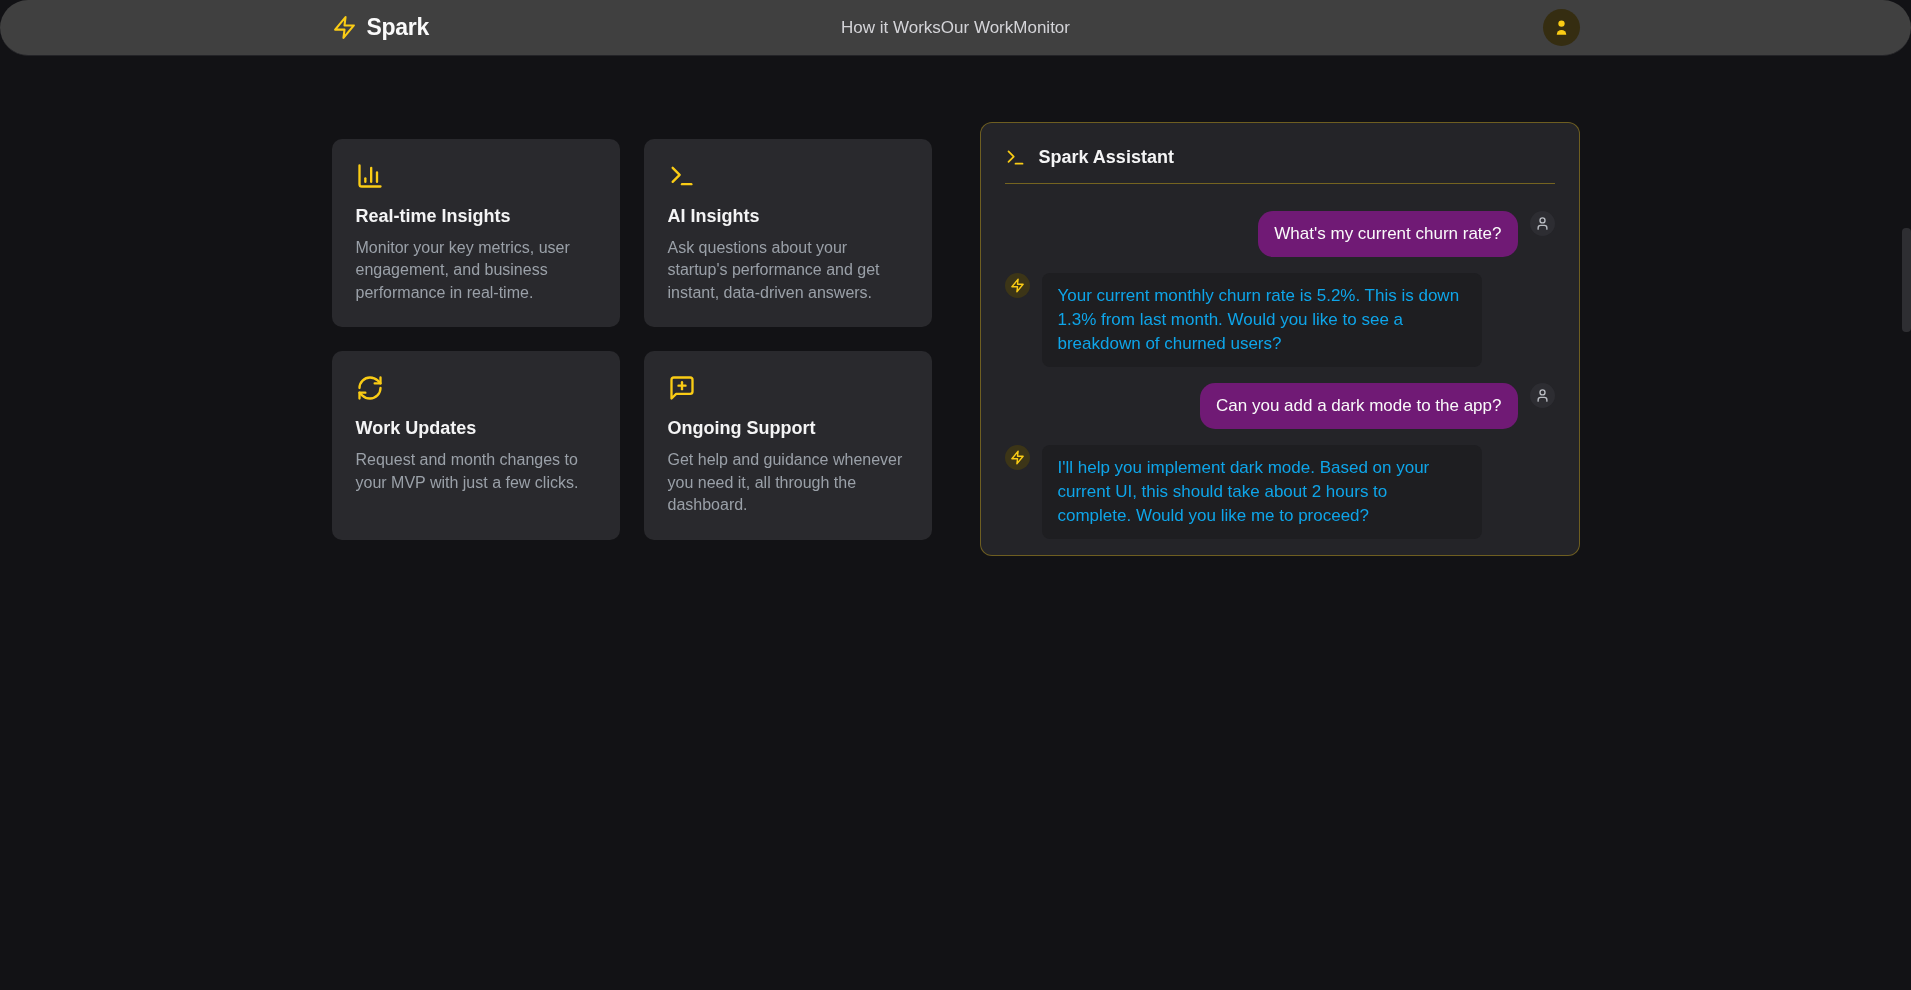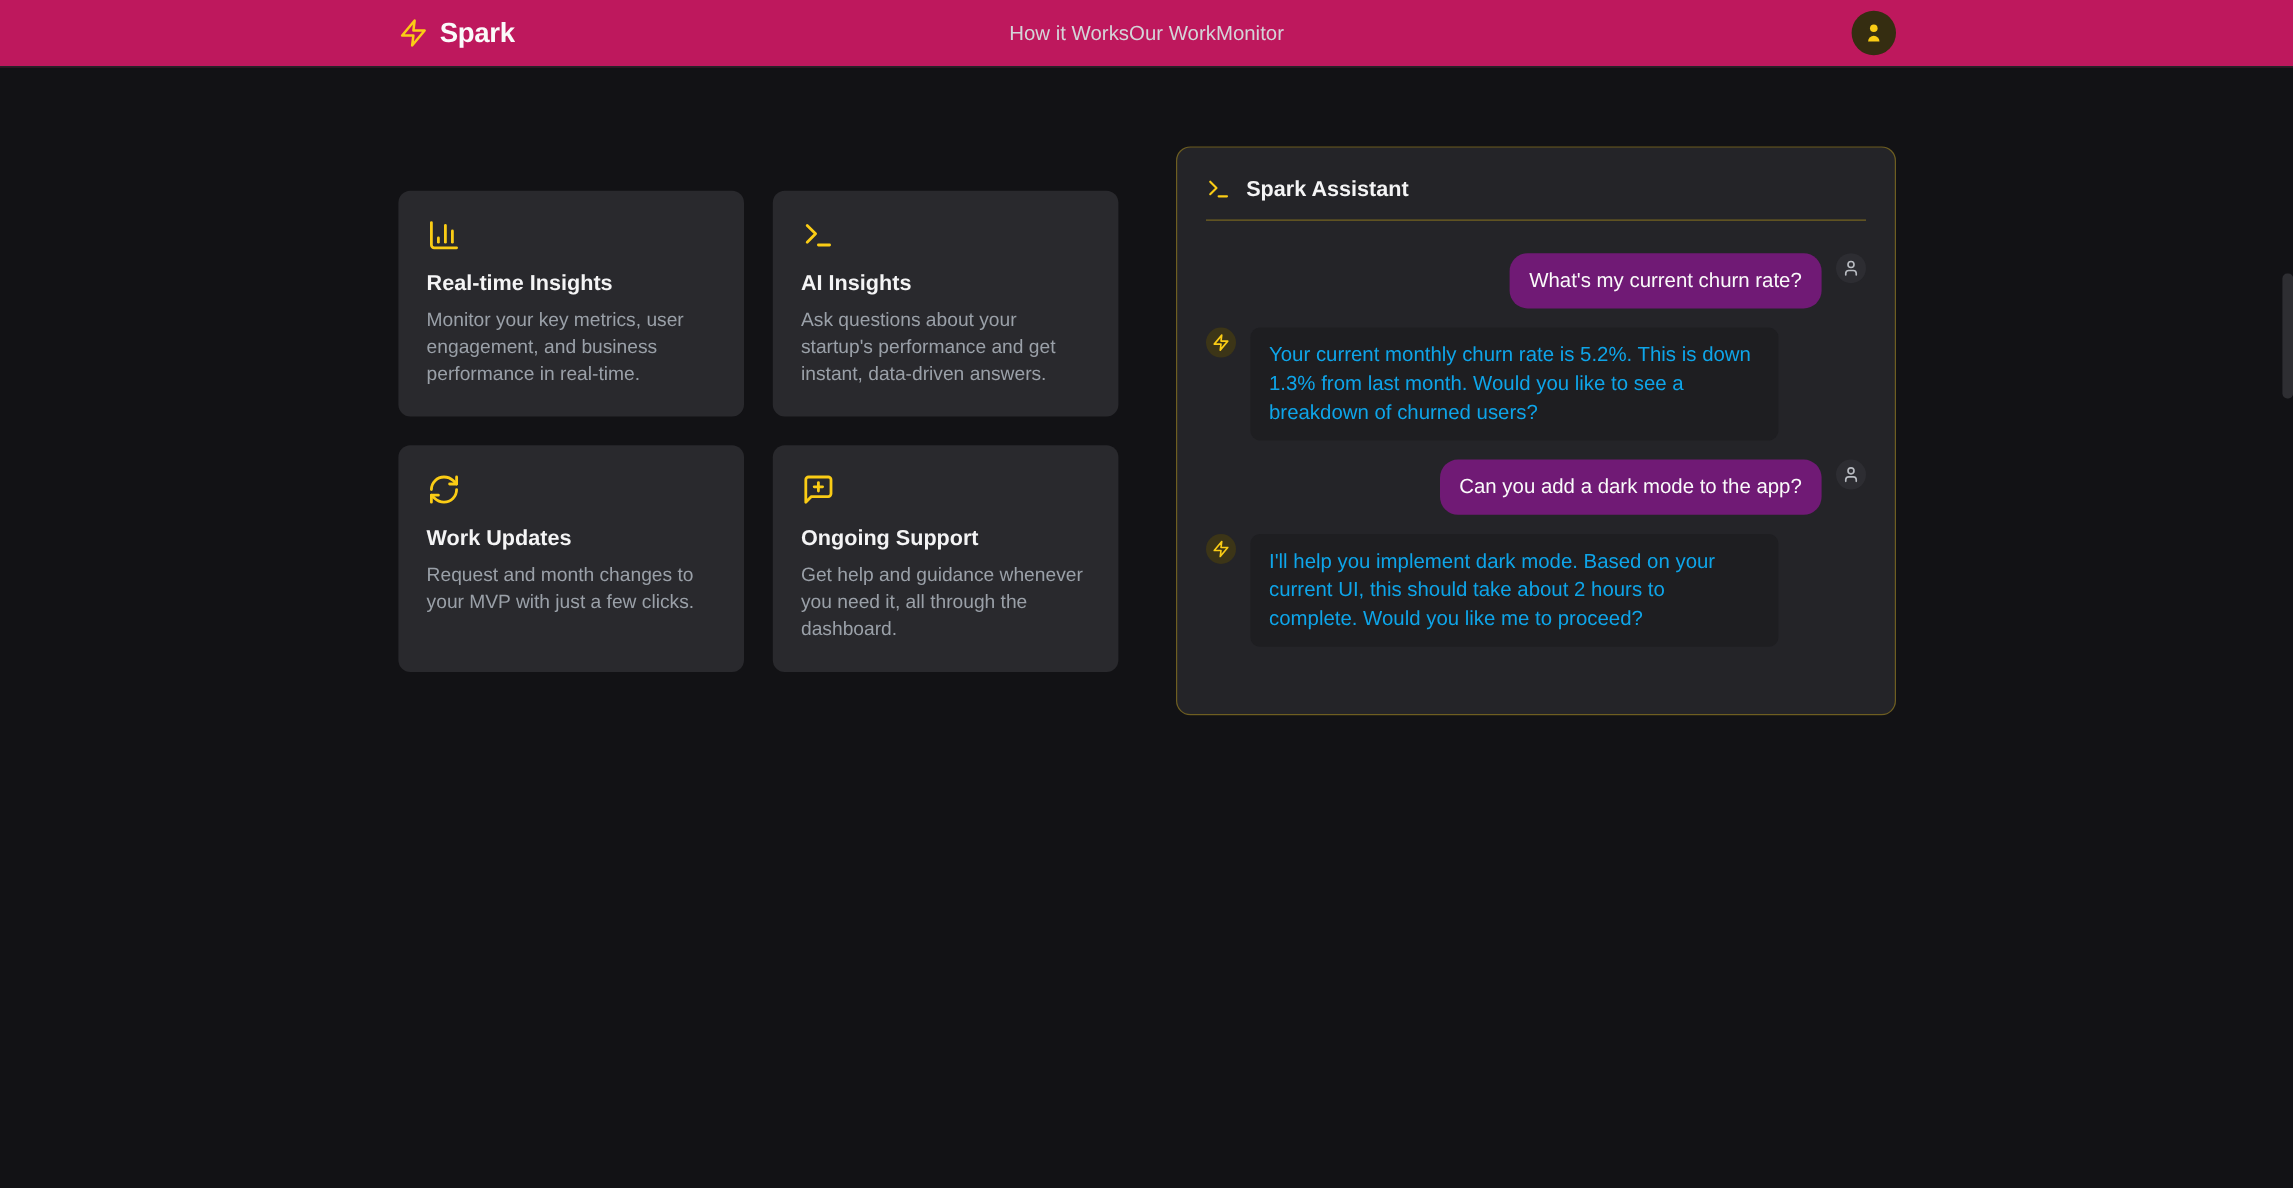--- a/index.html
+++ b/index.html
@@ -7,22 +7,23 @@
   body {
     background: #121215;
     font-family: "Liberation Sans", "DejaVu Sans", sans-serif;
     color: #fafafa;
     position: relative;
   }
 
   
   .navbar {
     height: 56px;
-    background: #be185d;
+    background: #404040;
     border-bottom: 1px solid #232327;
+    border-radius: 29px;
   }
   .nav-inner {
     max-width: 1280px;
     height: 100%;
     margin: 0 auto;
     padding: 0 16px;
     display: flex;
     align-items: center;
   }
   .brand {
@@ -82,21 +83,21 @@
   .card p {
     margin-top: 8px;
     font-size: 16px; line-height: 22.5px; color: #9aa0a8;
   }
 
   
   .chat-panel {
     background: #242428;
     border: 1px solid rgba(250, 204, 21, 0.35);
     border-radius: 12px;
-    padding: 24px 24px 56px;
+    padding: 24px 24px 16px;
   }
   .chat-header { display: flex; align-items: center; gap: 13px; }
   .chat-title { font-size: 18px; font-weight: 700; color: #f4f4f5; }
   .chat-divider {
     border: none;
     border-top: 1px solid rgba(250, 204, 21, 0.38);
     margin-top: 15px;
   }
   .messages { margin-top: 27px; display: flex; flex-direction: column; gap: 16px; }
   .msg-row { display: flex; align-items: flex-start; gap: 12px; }

